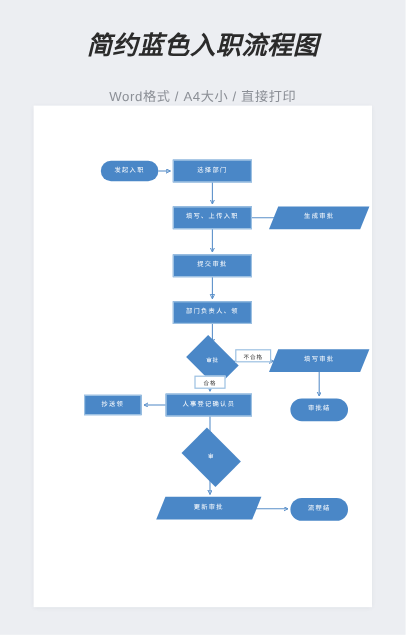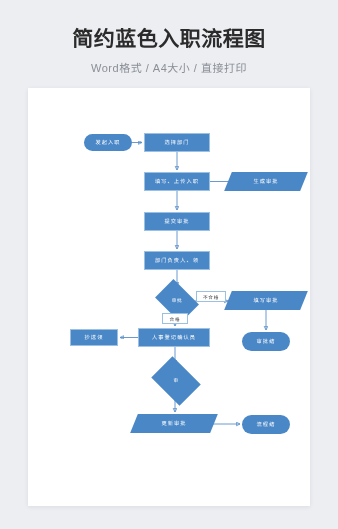--- a/index.html
+++ b/index.html
@@ -17,25 +17,26 @@
     padding:26px 10px 0 10px;
     text-align:center;
   }
   .title{
     font-size:21px;
     font-weight:bold;
     color:#2b2b2b;
     letter-spacing:0.5px;
     line-height:1.2;
     margin:0;
+    font-style:italic;
   }
   .subtitle{
     font-size:11px;
     color:#8b8f96;
-    margin:8px 0 0 0;
+    margin:20px 0 0 0;
     letter-spacing:0.5px;
   }
   .canvas{
     position:absolute;
     left:28px;top:88px;
     width:282px;height:418px;
     background:#ffffff;
     box-shadow:0 1px 4px rgba(60,70,90,0.10);
   }
   .chart{

